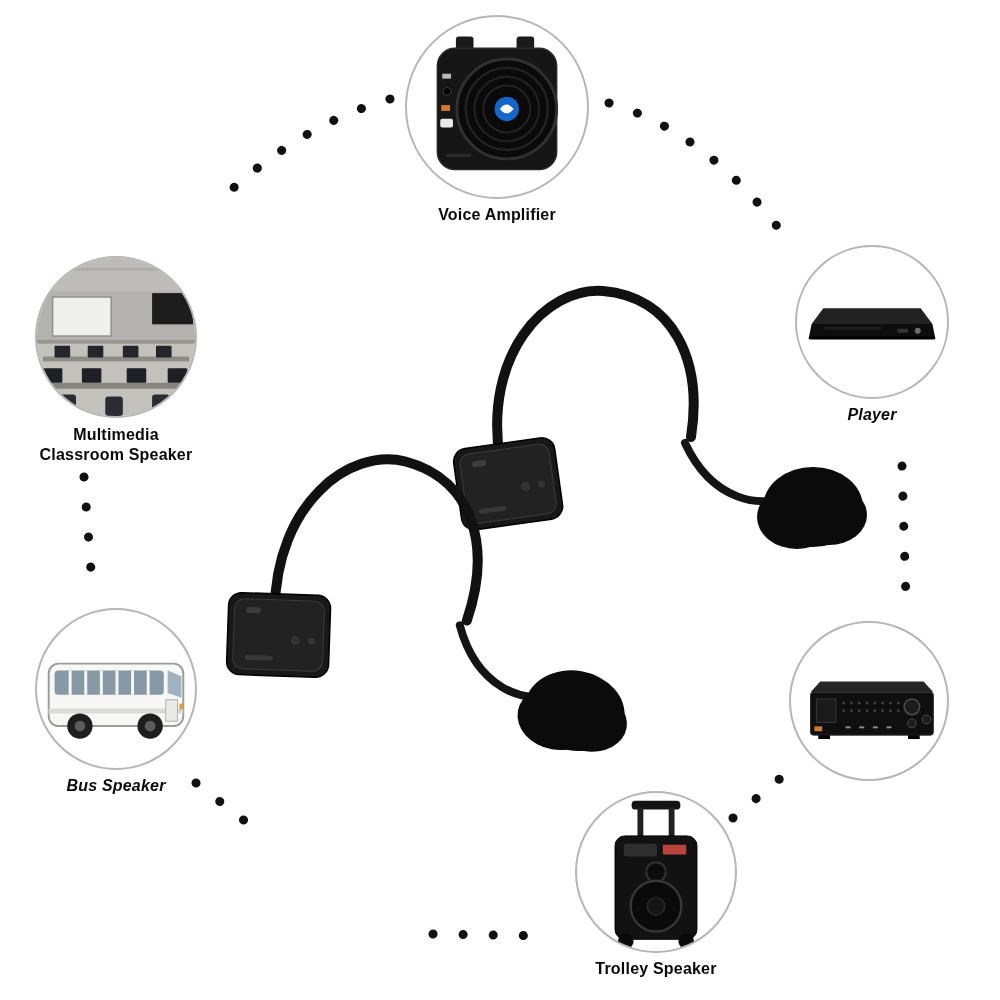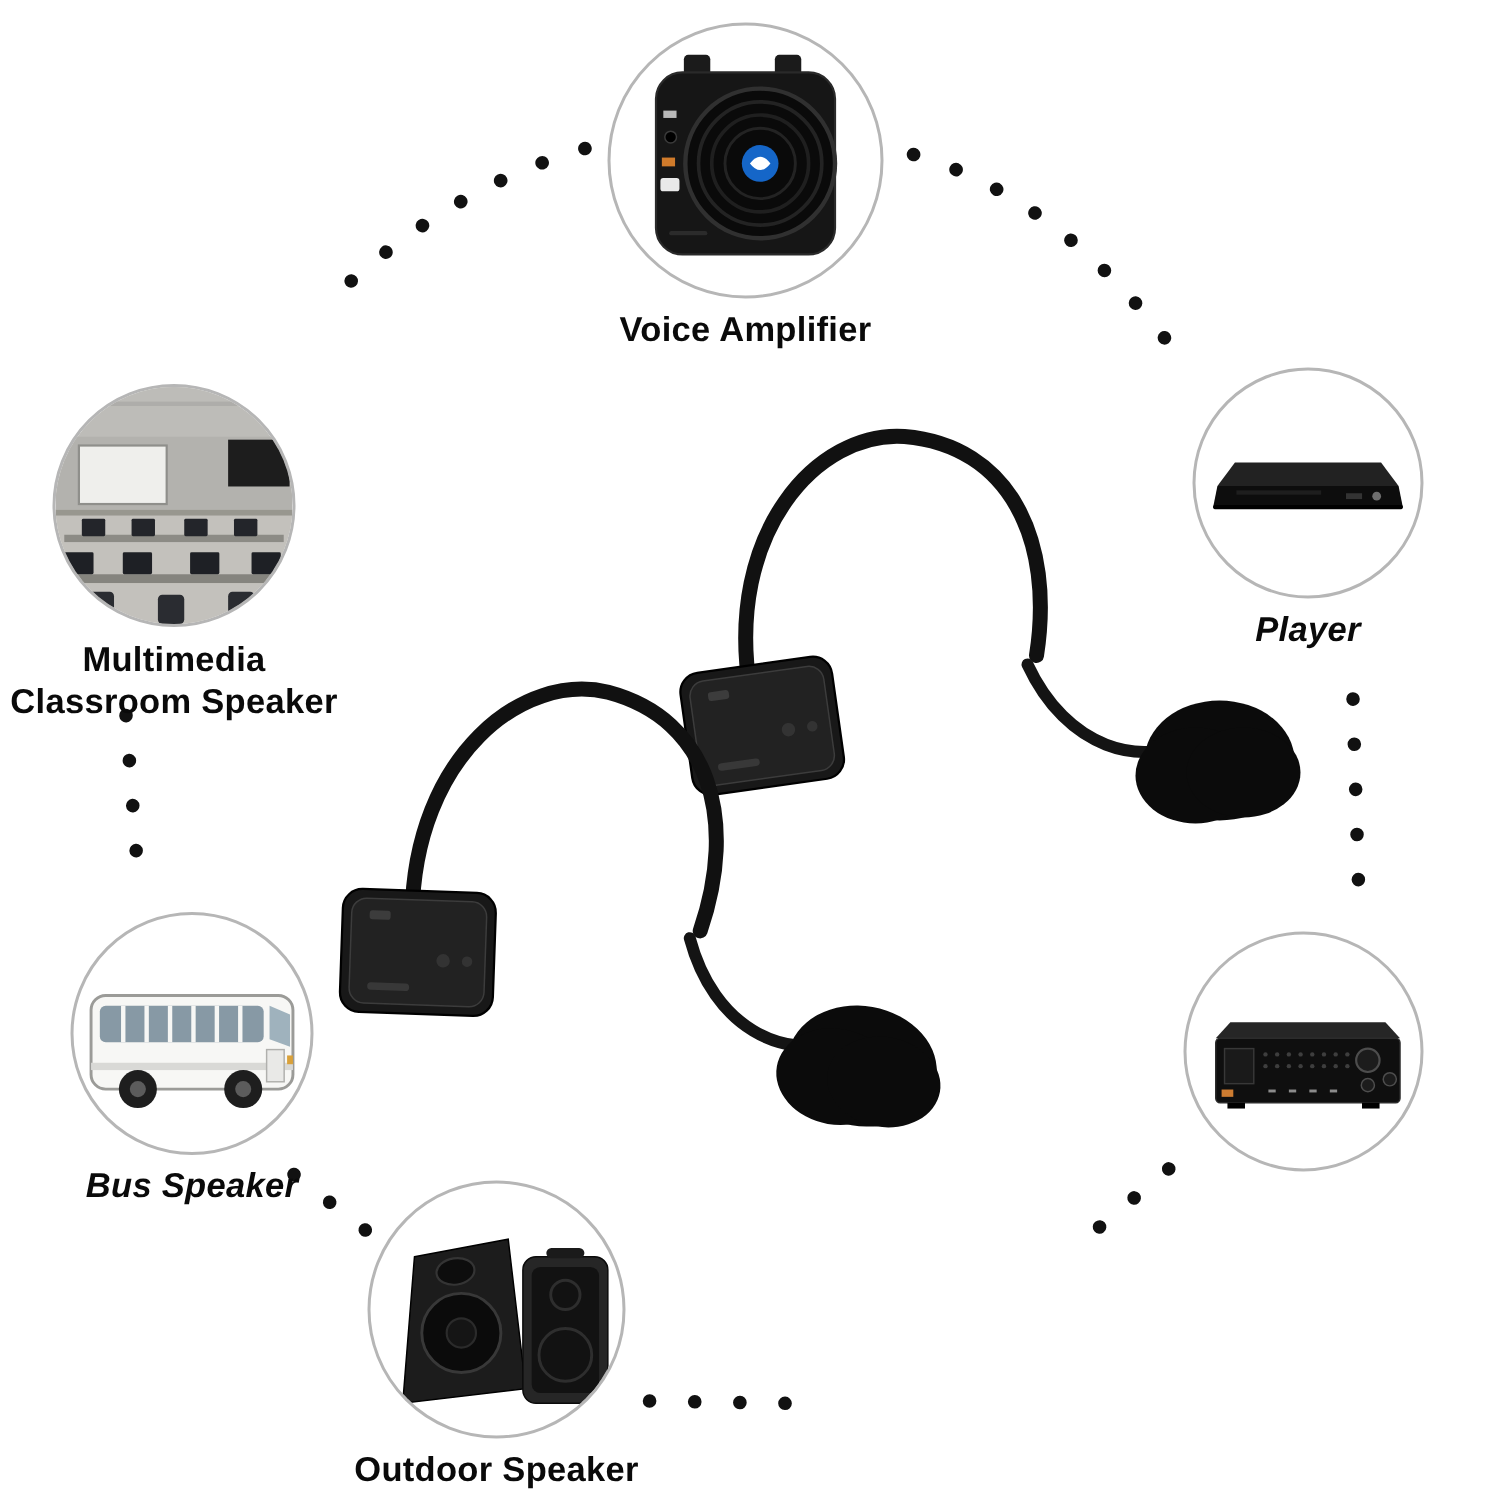--- a/index.html
+++ b/index.html
@@ -4,21 +4,21 @@
 <style>
   html,body{margin:0;padding:0;background:#fff;}
   body{font-family:"Liberation Sans", sans-serif;}
   .canvas{position:relative;width:1000px;height:1000px;background:#fff;overflow:hidden;}
   .layer{position:absolute;inset:0;width:1000px;height:1000px;}
   .connectors path{fill:none;stroke:var(--connector-dot,#111);stroke-width:9;stroke-linecap:round;stroke-dasharray:0.1 30;}
   .node{position:absolute;}
   .circle{width:100%;height:100%;border-radius:50%;border:2px solid var(--circle-border,#b6b6b6);background:#fff;overflow:hidden;box-sizing:border-box;}
   .circle svg{display:block;width:100%;height:100%;}
   .label{position:absolute;top:100%;left:50%;transform:translateX(-50%);margin-top:7px;
-         font-size:23px;font-weight:600;color:var(--label,#0a0a0a);white-space:nowrap;letter-spacing:.2px;}
+         font-size:16px;font-weight:600;color:var(--label,#0a0a0a);white-space:nowrap;letter-spacing:.2px;}
   .label.two-line{white-space:normal;text-align:center;line-height:1.22;width:260px;}
   .label.two-line span{display:block;}
   .band{fill:none;stroke:#111;stroke-width:10;stroke-linecap:round;}
   .boom{fill:none;stroke:#141414;stroke-width:8;stroke-linecap:round;}
 </style>
 </head>
 <body>
 
 <div class="canvas">
 
@@ -100,21 +100,21 @@
           <rect x="118" y="140" width="18" height="20" rx="3"></rect>
         </g>
       </svg>
     </div>
     <div class="label two-line">
       <span>Multimedia</span>
       <span>Classroom Speaker</span>
     </div>
   </div>
 
-  <div class="node" style="left:47px;top:608px;width:162px;height:162px;font-style:italic;">
+  <div class="node" style="left:35px;top:608px;width:162px;height:162px;font-style:italic;">
     <div class="circle">
       <svg viewBox="0 0 162 162">
         <rect x="12" y="55" width="138" height="64" rx="10" fill="#f7f7f5" stroke="#9b9b98" stroke-width="2"></rect>
         <rect x="18" y="62" width="112" height="25" rx="4" fill="#8799a5"></rect>
         <g stroke="#f7f7f5" stroke-width="3">
           <line x1="34" y1="62" x2="34" y2="87"></line>
             <line x1="50" y1="62" x2="50" y2="87"></line>
           <line x1="66" y1="62" x2="66" y2="87"></line>
             <line x1="82" y1="62" x2="82" y2="87"></line>
           <line x1="98" y1="62" x2="98" y2="87"></line>
@@ -167,37 +167,39 @@
             <rect x="70" y="106" width="5" height="2"></rect>
             <rect x="84" y="106" width="5" height="2"></rect>
             <rect x="98" y="106" width="5" height="2"></rect>
           </g>
         <rect x="28" y="115" width="12" height="4" fill="#000"></rect>
         <rect x="120" y="115" width="12" height="4" fill="#000"></rect>
       </svg>
     </div>
   </div>
 
-  <div class="node" style="left:245px;top:787px;width:172px;height:172px;">
-    <div class="circle">
-      <svg viewBox="0 0 172 172">
-        <polygon points="30,50 94,38 106,140 22,150" fill="#1c1c1c" stroke="#000"></polygon>
-        <ellipse cx="58" cy="60" rx="13" ry="9" fill="#0d0d0d" stroke="#343434" stroke-width="1.5" transform="rotate(-8 58 60)"></ellipse>
-        <circle cx="62" cy="102" r="27" fill="#0b0b0b" stroke="#383838" stroke-width="2"></circle>
-        <circle cx="62" cy="102" r="10" fill="#151515" stroke="#2b2b2b" stroke-width="1.5"></circle>
-        <rect x="104" y="50" width="58" height="100" rx="9" fill="#262626" stroke="#0a0a0a"></rect>
-        <rect x="110" y="57" width="46" height="86" rx="6" fill="#121212"></rect>
-        <circle cx="133" cy="117" r="18" fill="none" stroke="#2e2e2e" stroke-width="2"></circle>
-        <circle cx="133" cy="76" r="10" fill="none" stroke="#2e2e2e" stroke-width="2"></circle>
-        <rect x="120" y="44" width="26" height="7" rx="3.5" fill="#1a1a1a"></rect>
-      </svg>
-    </div>
-    <div class="label">Outdoor Speaker</div>
-  </div>
-
+
+  <div class="node" style="left:575px;top:791px;width:162px;height:162px;">
+    <div class="circle">
+      <svg viewBox="0 0 162 162">
+        <rect x="56" y="8" width="50" height="9" rx="4" fill="#141414"></rect>
+        <rect x="62" y="15" width="6" height="32" fill="#202020"></rect>
+        <rect x="94" y="15" width="6" height="32" fill="#202020"></rect>
+        <rect x="39" y="44" width="84" height="106" rx="10" fill="#121212" stroke="#000"></rect>
+        <rect x="48" y="52" width="34" height="13" rx="2" fill="#2f2f2f"></rect>
+        <rect x="88" y="53" width="24" height="10" rx="1" fill="#b9443a"></rect>
+        <circle cx="81" cy="81" r="10" fill="#0c0c0c" stroke="#323232" stroke-width="2"></circle>
+        <circle cx="81" cy="116" r="26" fill="#0a0a0a" stroke="#363636" stroke-width="2.5"></circle>
+        <circle cx="81" cy="116" r="9" fill="#141414" stroke="#2a2a2a" stroke-width="1.5"></circle>
+        <circle cx="50" cy="152" r="8" fill="#0a0a0a"></circle>
+        <circle cx="112" cy="152" r="8" fill="#0a0a0a"></circle>
+      </svg>
+    </div>
+    <div class="label">Trolley Speaker</div>
+  </div>
 
   <svg class="layer" viewBox="0 0 1000 1000" aria-hidden="true">
     <defs>
       <g id="hs">
         <path class="band" d="M 55 175 C 38 70 100 2 158 6 C 228 12 258 75 246 152"></path>
         <path class="boom" d="M 240 158 C 266 214 316 228 352 207 C 372 196 386 200 397 213"></path>
         <g transform="rotate(-8 62 198)">
           <rect x="12" y="158" width="102" height="82" rx="13" fill="#181818" stroke="#000" stroke-width="1.5"></rect>
           <rect x="18" y="164" width="90" height="70" rx="10" fill="#222" stroke="#3c3c3c"></rect>
           <rect x="30" y="172" width="14" height="6" rx="2" fill="#3c3c3c"></rect>

